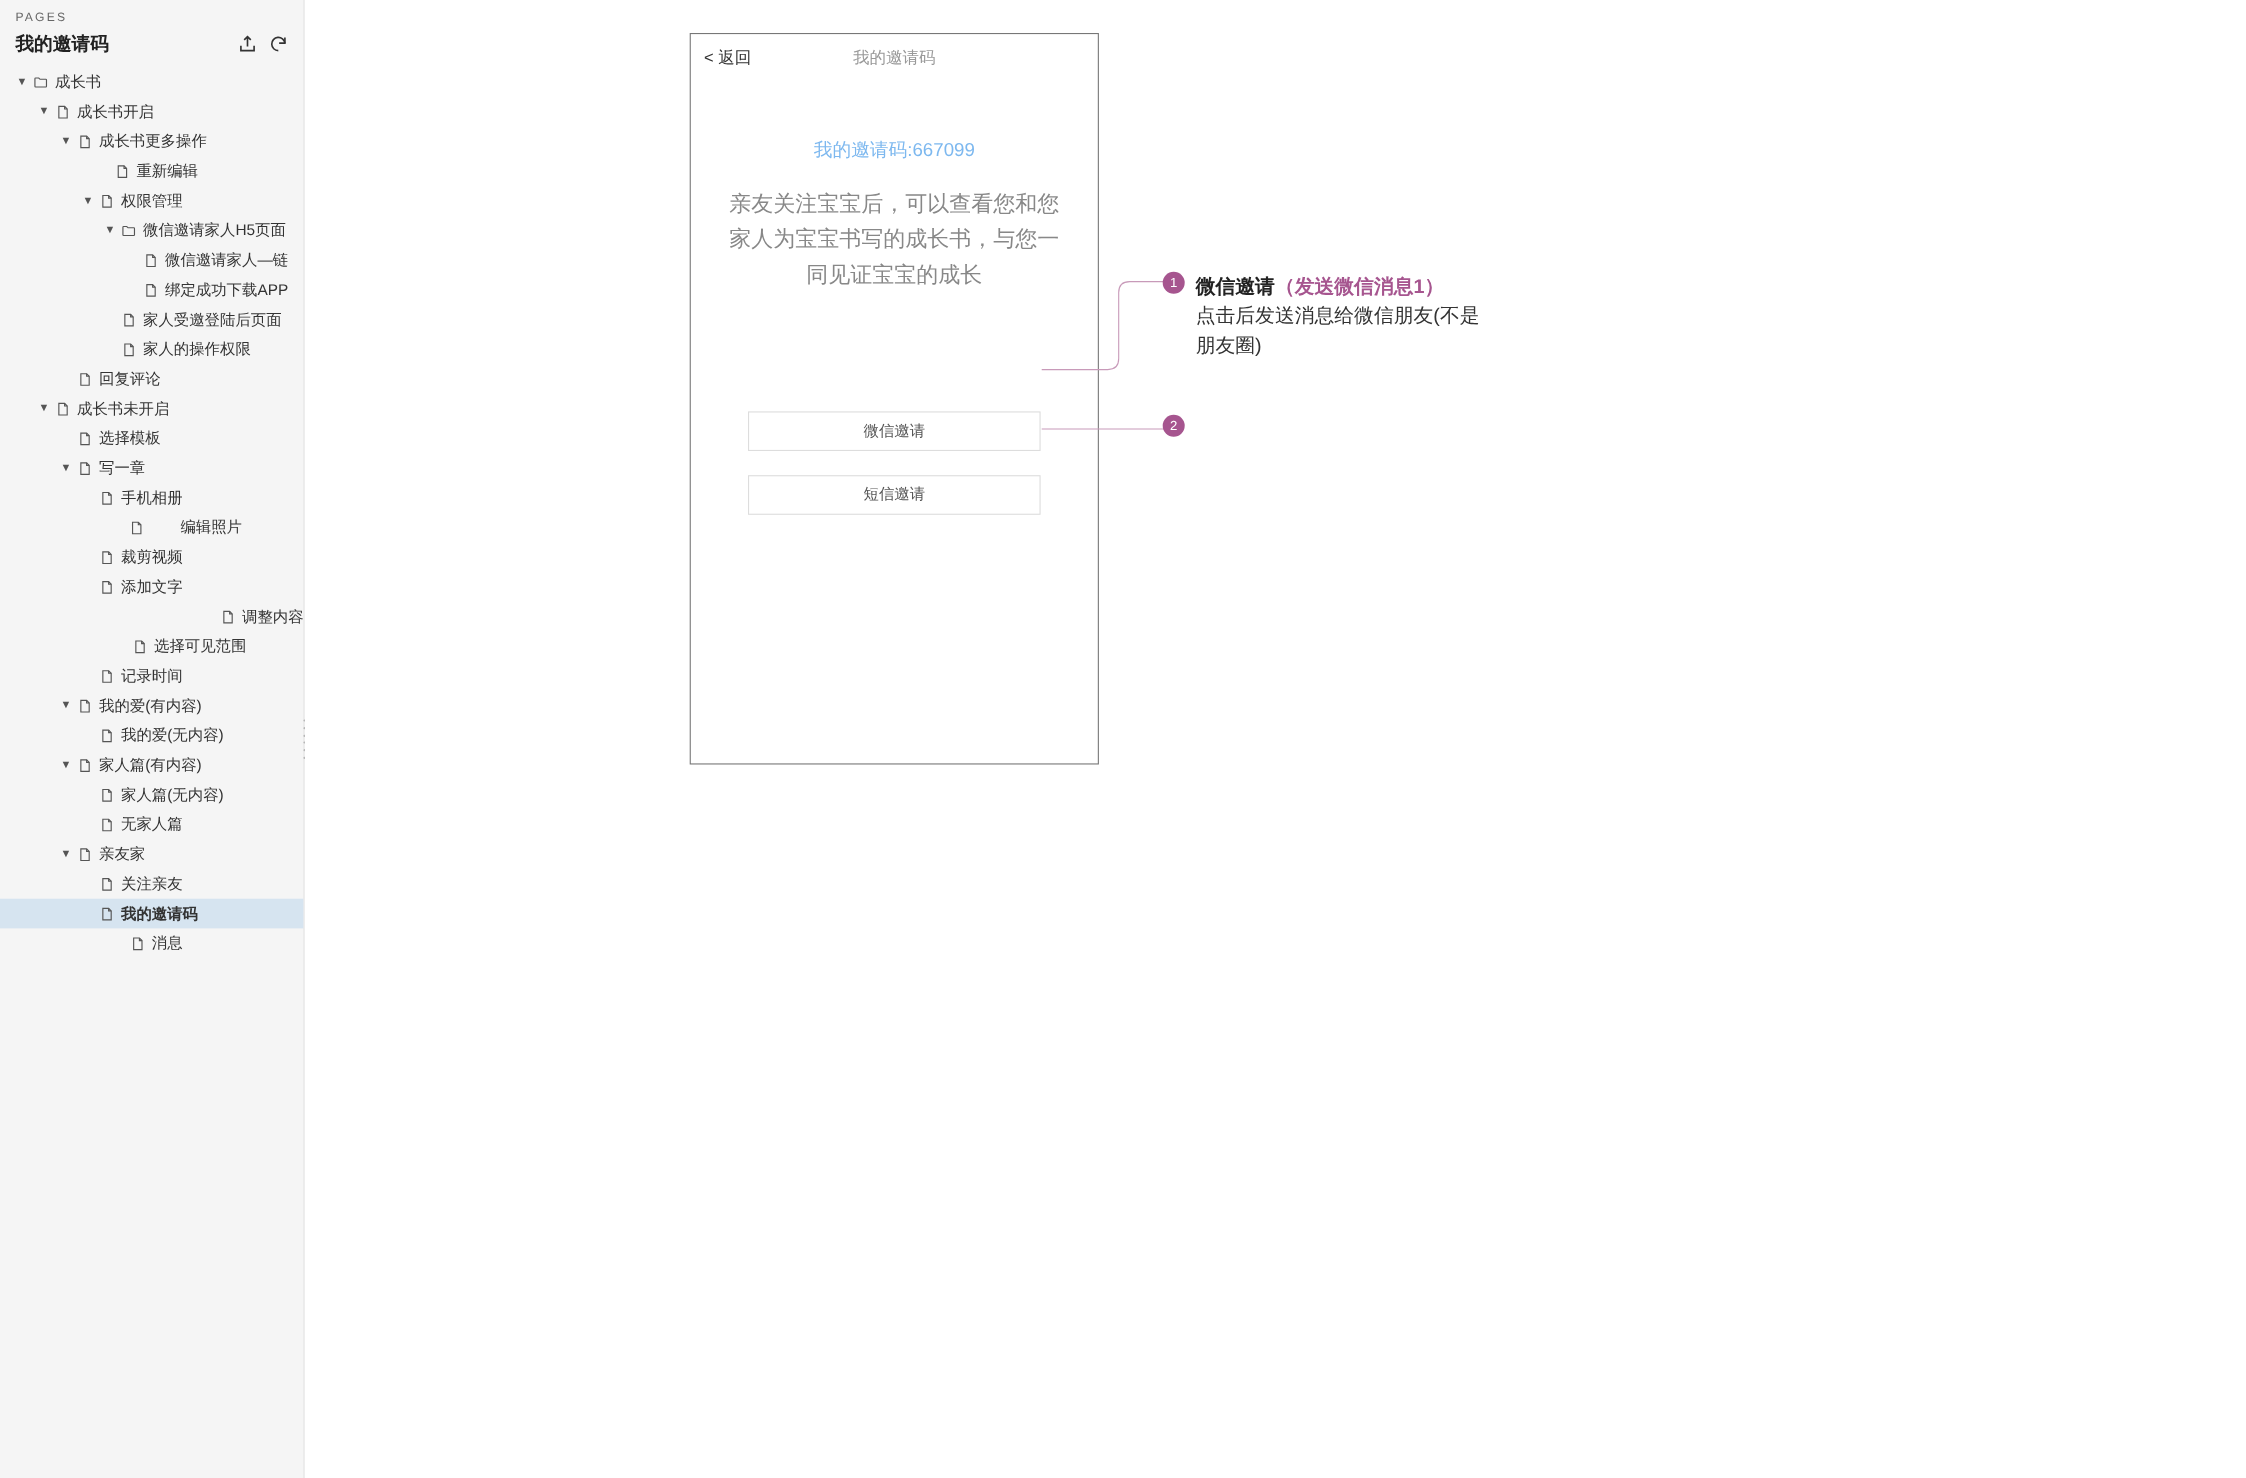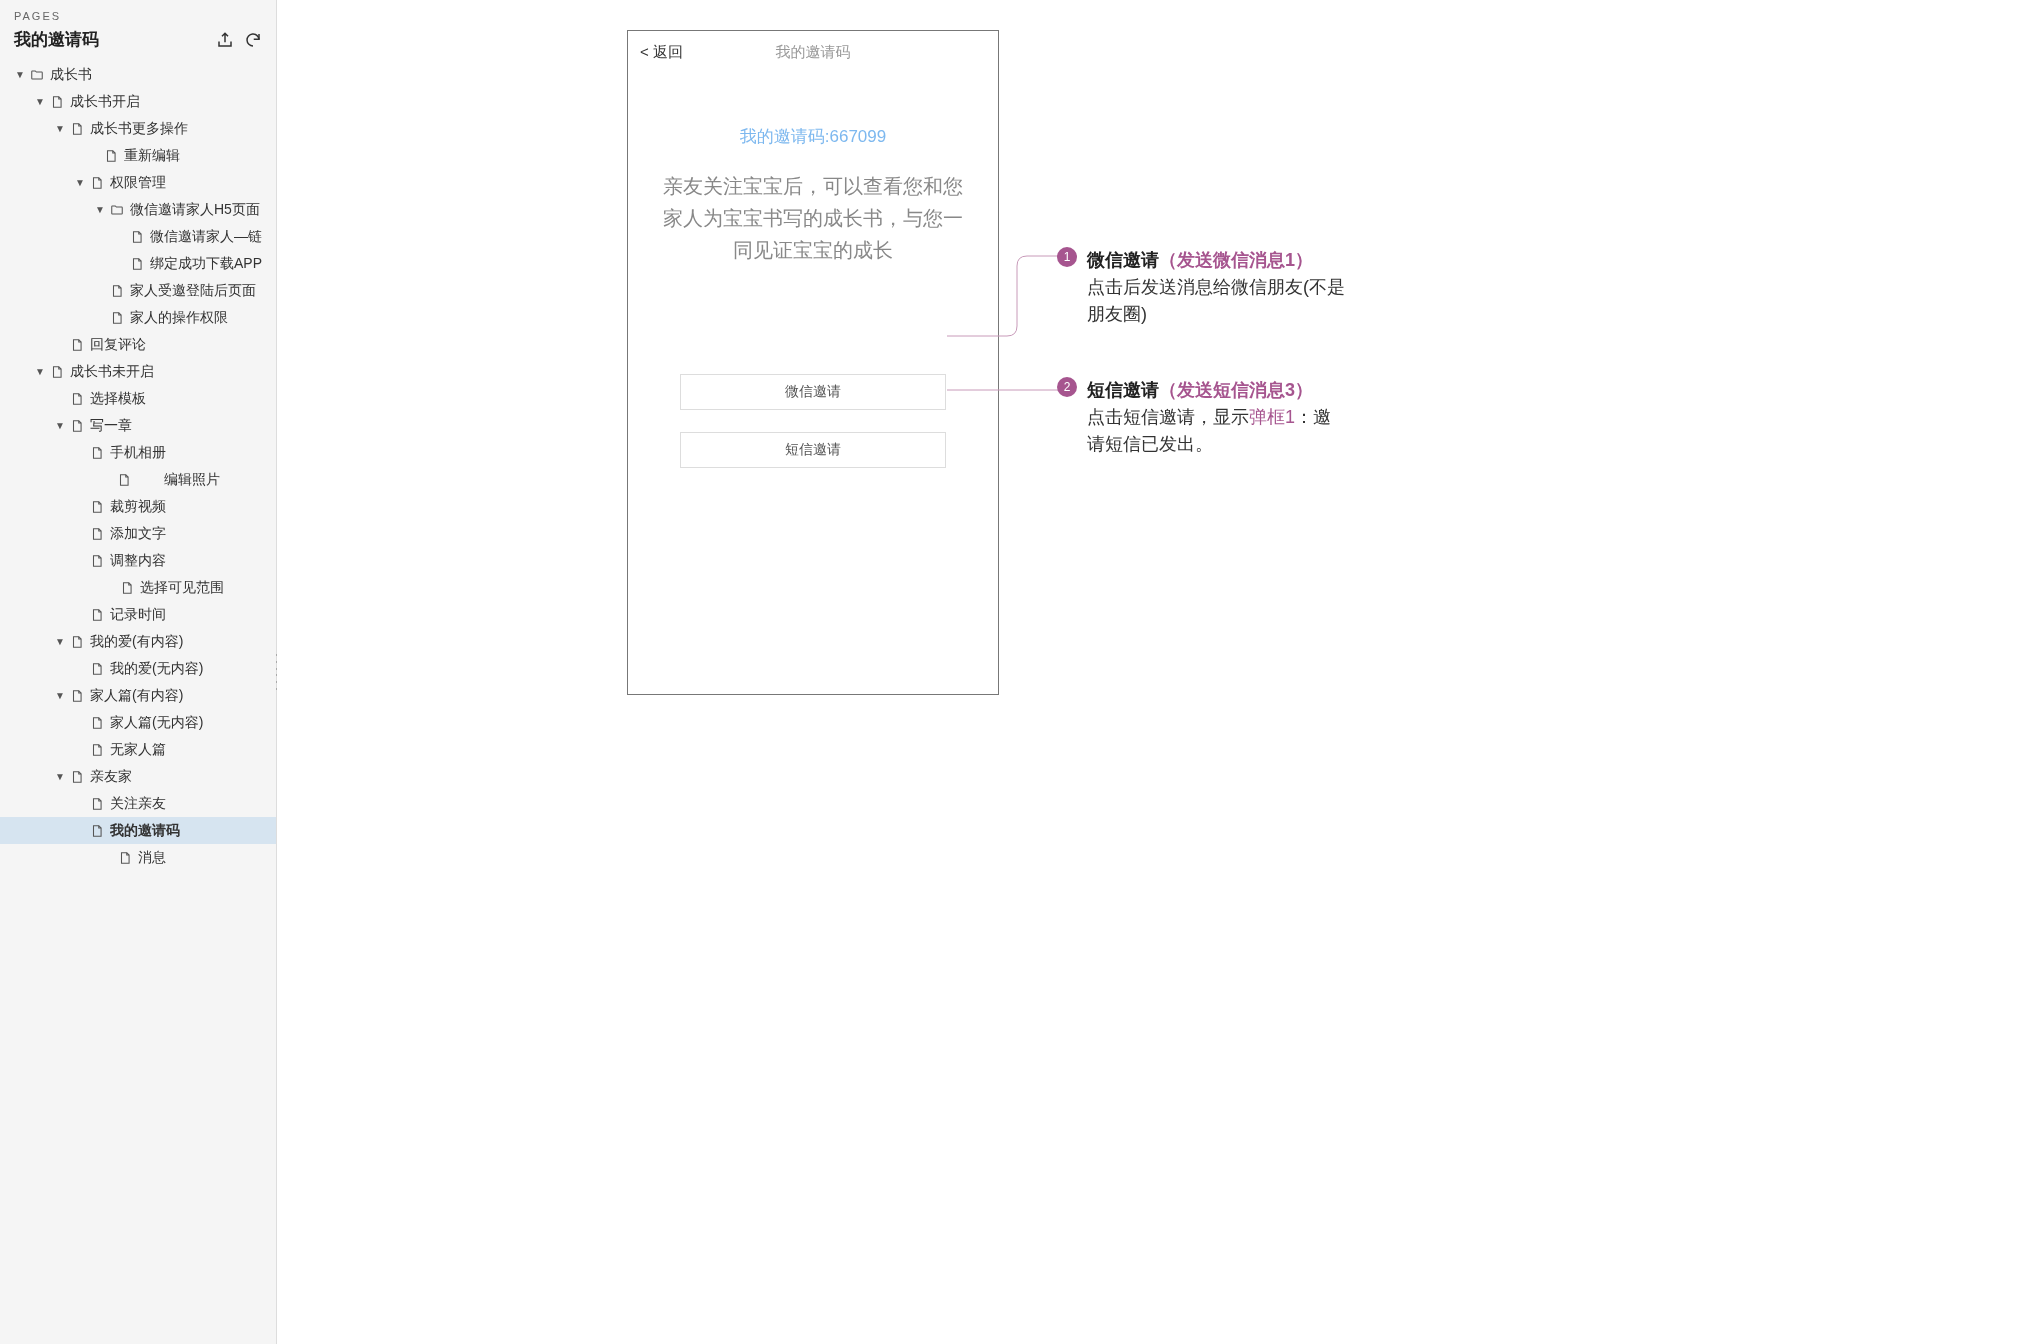--- a/index.html
+++ b/index.html
@@ -254,21 +254,21 @@
         <div class="tree-item" style="padding-left: 74px;">
           <span class="tree-caret empty">▼</span>
           <span class="tree-icon">
             <svg class="icon-svg" viewBox="0 0 24 24" fill="none" stroke="currentColor" stroke-width="1.8">
               <path d="M6 3h9l4 4v14H6V3z"></path>
               <path d="M15 3v4h4"></path>
             </svg>
           </span>
           <span class="tree-label">添加文字</span>
         </div>
-        <div class="tree-item" style="padding-left: 74px;">
+        <div class="tree-item" style="padding-left: 74px; justify-content: flex-end;">
           <span class="tree-caret empty">▼</span>
           <span class="tree-icon">
             <svg class="icon-svg" viewBox="0 0 24 24" fill="none" stroke="currentColor" stroke-width="1.8">
               <path d="M6 3h9l4 4v14H6V3z"></path>
               <path d="M15 3v4h4"></path>
             </svg>
           </span>
           <span class="tree-label">调整内容</span>
         </div>
         <div class="tree-item" style="padding-left: 104px;">
@@ -419,23 +419,15 @@
       <div class="annot-text">
         <div>
           <span class="annot-title">微信邀请</span><span class="annot-action">（发送微信消息1）</span>
         </div>
         <div class="annot-body">点击后发送消息给微信朋友(不是朋友圈)</div>
       </div>
     </div>
 
     <div class="annotation annotation-2">
       <div class="annot-badge">2</div>
-      <div class="annot-text">
-        <div>
-          <span class="annot-title">短信邀请</span><span class="annot-action">（发送短信消息3）</span>
-        </div>
-        <div class="annot-body">
-          <span>点击短信邀请，显示</span><span class="annot-link">弹框1</span><span>：邀请短信已发出。</span>
-        </div>
-      </div>
     </div>
   </div>
 </div>
 
 </body></html>

